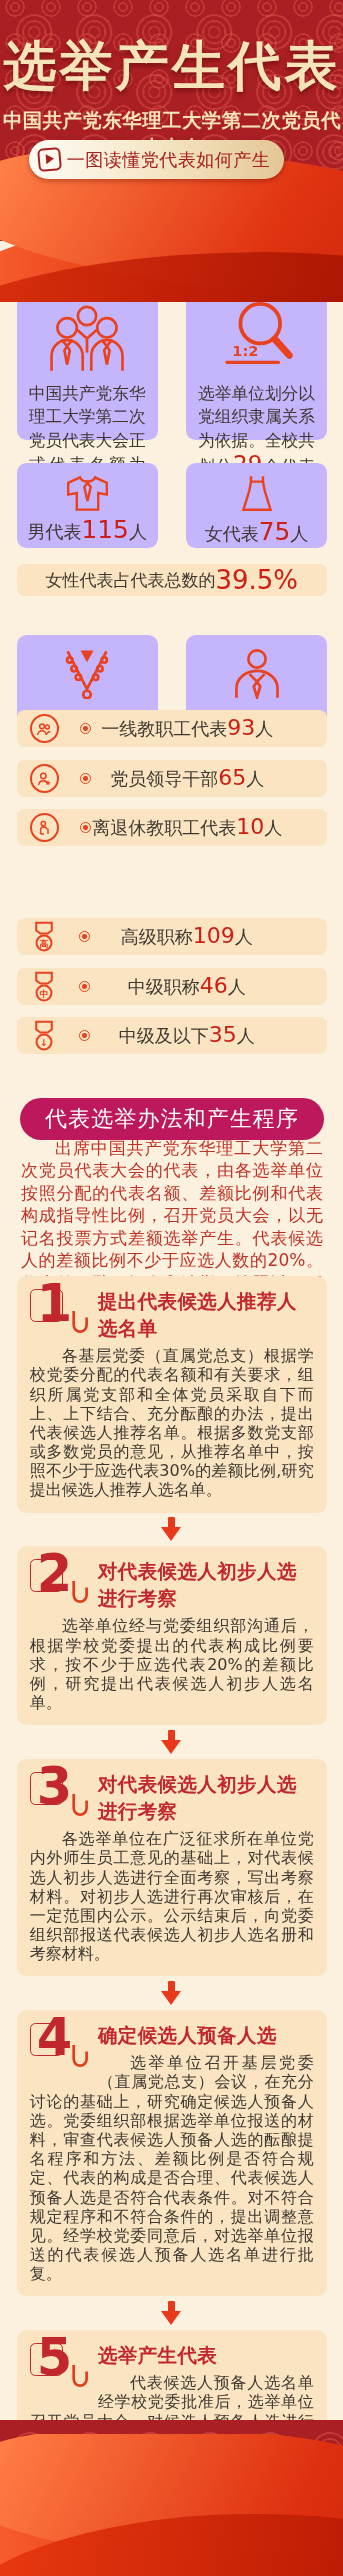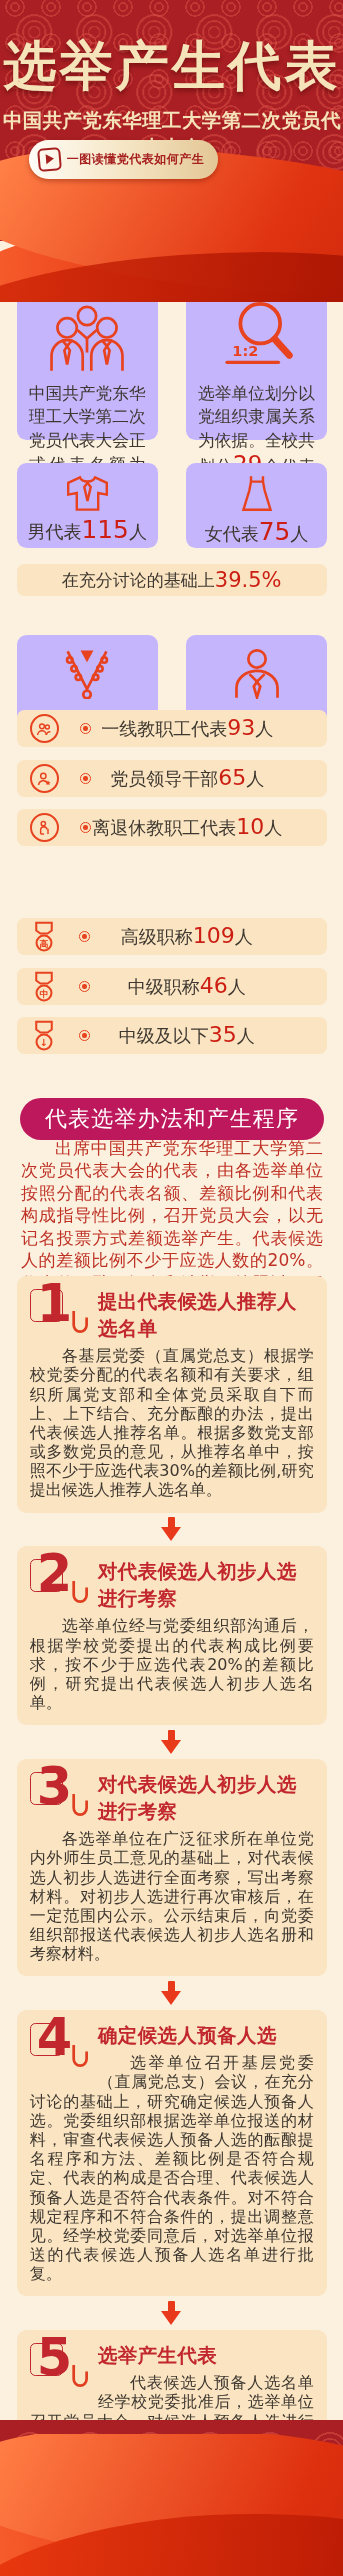--- a/index.html
+++ b/index.html
@@ -18,21 +18,21 @@
   .sub-title{position:absolute;top:107px;left:0;width:100%;text-align:center;z-index:5;
     font-size:19.4px;font-weight:700;color:#F5E3B9;letter-spacing:0.5px}
   .badge{position:absolute;top:140px;left:29px;height:39px;display:flex;align-items:center;gap:6.5px;
     padding:0 14px 0 8.6px;border-radius:24px;z-index:6;
     background:linear-gradient(90deg,#FFFDF7 0%,#F4E3C0 55%,#E3C695 100%);
     box-shadow:0 2.2px 5.4px rgba(90,8,4,.35)}
   .badge-icon{width:22.6px;height:22.6px;border:2.2px solid #A6201F;border-radius:5.4px;position:relative;
     transform:rotate(-5deg);flex:0 0 auto}
   .badge-icon::after{content:"";position:absolute;left:6px;top:3.8px;
     border-left:8px solid #A6201F;border-top:5.4px solid transparent;border-bottom:5.4px solid transparent}
-  .badge-label{font-size:12px;font-weight:700;color:#A6201F;letter-spacing:0.5px;white-space:nowrap}
+  .badge-label{font-size:18px;font-weight:400;color:#A6201F;letter-spacing:0.5px;white-space:nowrap}
 
   .header-silk{position:absolute;top:143px;left:0;width:100%;height:159px;overflow:hidden;z-index:3}
   .header-silk .s1{position:absolute;left:-118px;top:65px;width:619px;height:178px;transform:rotate(-7deg);
     border-radius:48% 52% 42% 58% / 62% 46% 54% 38%;
     background:linear-gradient(98deg,#FF7038 6%,#E43312 46%,#BC1B06 92%)}
   .header-silk .s2{position:absolute;right:-140px;top:9.7px;width:527px;height:135px;transform:rotate(7deg);
     border-radius:55% 45% 50% 50% / 55% 45% 60% 40%;
     background:linear-gradient(115deg,#FF7F46 10%,#E03311 60%,#C52309 95%)}
   .header-silk .s3{position:absolute;left:-65px;top:112px;width:495px;height:81px;transform:rotate(-4deg);
     border-radius:50% 50% 50% 50%/70% 60% 40% 30%;
@@ -42,21 +42,21 @@
   .card{position:absolute;background:#c4b5fd;border-radius:9.7px}
   .half-l{left:16.7px;width:141px}
   .half-r{left:186px;width:141px}
   .big-icon{display:flex;align-items:flex-end;justify-content:center}
   .card-text{font-size:16.7px;line-height:1.42;color:#3E3831;text-align:justify}
   .num{color:#CC1E13;font-size:1.38em;line-height:1;font-weight:500}
   .mini-label{text-align:center;font-size:18px;color:#3E3831;white-space:nowrap}
 
   .ratio-bar{position:absolute;left:16.7px;top:564px;width:310px;height:32px;background:#FAE4C1;border-radius:7.5px;
     display:flex;align-items:center;justify-content:center;font-size:17px;color:#3E3831}
-  .ratio-bar .num{font-size:21px}
+  .ratio-bar .num{font-size:26px}
 
   .lrow{position:absolute;left:16.7px;width:310px;height:37px;background:#FAE4C1;border-radius:7.5px;
     display:flex;align-items:center;padding:0 13px}
   .ric{width:29px;height:29px;border:2.2px solid #E8421F;border-radius:50%;
     display:flex;align-items:center;justify-content:center;flex:0 0 auto}
   .bullet{width:10.8px;height:10.8px;border:1.6px solid #E8421F;border-radius:50%;position:relative;
     margin-left:21.5px;flex:0 0 auto}
   .bullet::after{content:"";position:absolute;inset:2.2px;background:#E8421F;border-radius:50%}
   .rtext{flex:1;text-align:center;font-size:18px;color:#3E3831;padding-right:30px;white-space:nowrap}
   .rtext .num{font-size:22px}
@@ -164,21 +164,21 @@
     <div class="big-icon" style="height:39px">
       <svg width="36" height="38" viewBox="0 0 66 70" fill="none" stroke="#E8421F" stroke-width="4.5">
         <path d="M22 4 v10 M44 4 v10"></path>
         <path d="M22 14 H44 L47 30 L58 66 H8 L19 30 Z"></path>
       </svg>
     </div>
     <p class="mini-label" style="margin-top:7.5px"><span>女代表</span><span class="num">75</span><span>人</span></p>
   </div>
 
   <div class="ratio-bar">
-    <span>在充分讨论的基础上</span>
+    <span>女性代表占代表总数的</span>
     <span class="num">39.5%</span>
   </div>
 
   <div class="card half-l" style="top:635px;height:105px;padding-top:12px">
     <div class="big-icon" style="height:52px">
       <svg width="56" height="52" viewBox="0 0 104 96" fill="none" stroke="#E8421F" stroke-width="5">
         <path d="M40 6 H64 L52 28 Z" fill="#E8421F" stroke="none"></path>
         <path d="M16 8 L52 78 L88 8"></path>
         <circle cx="20" cy="24" r="5"></circle>
           <circle cx="28" cy="40" r="5"></circle>

